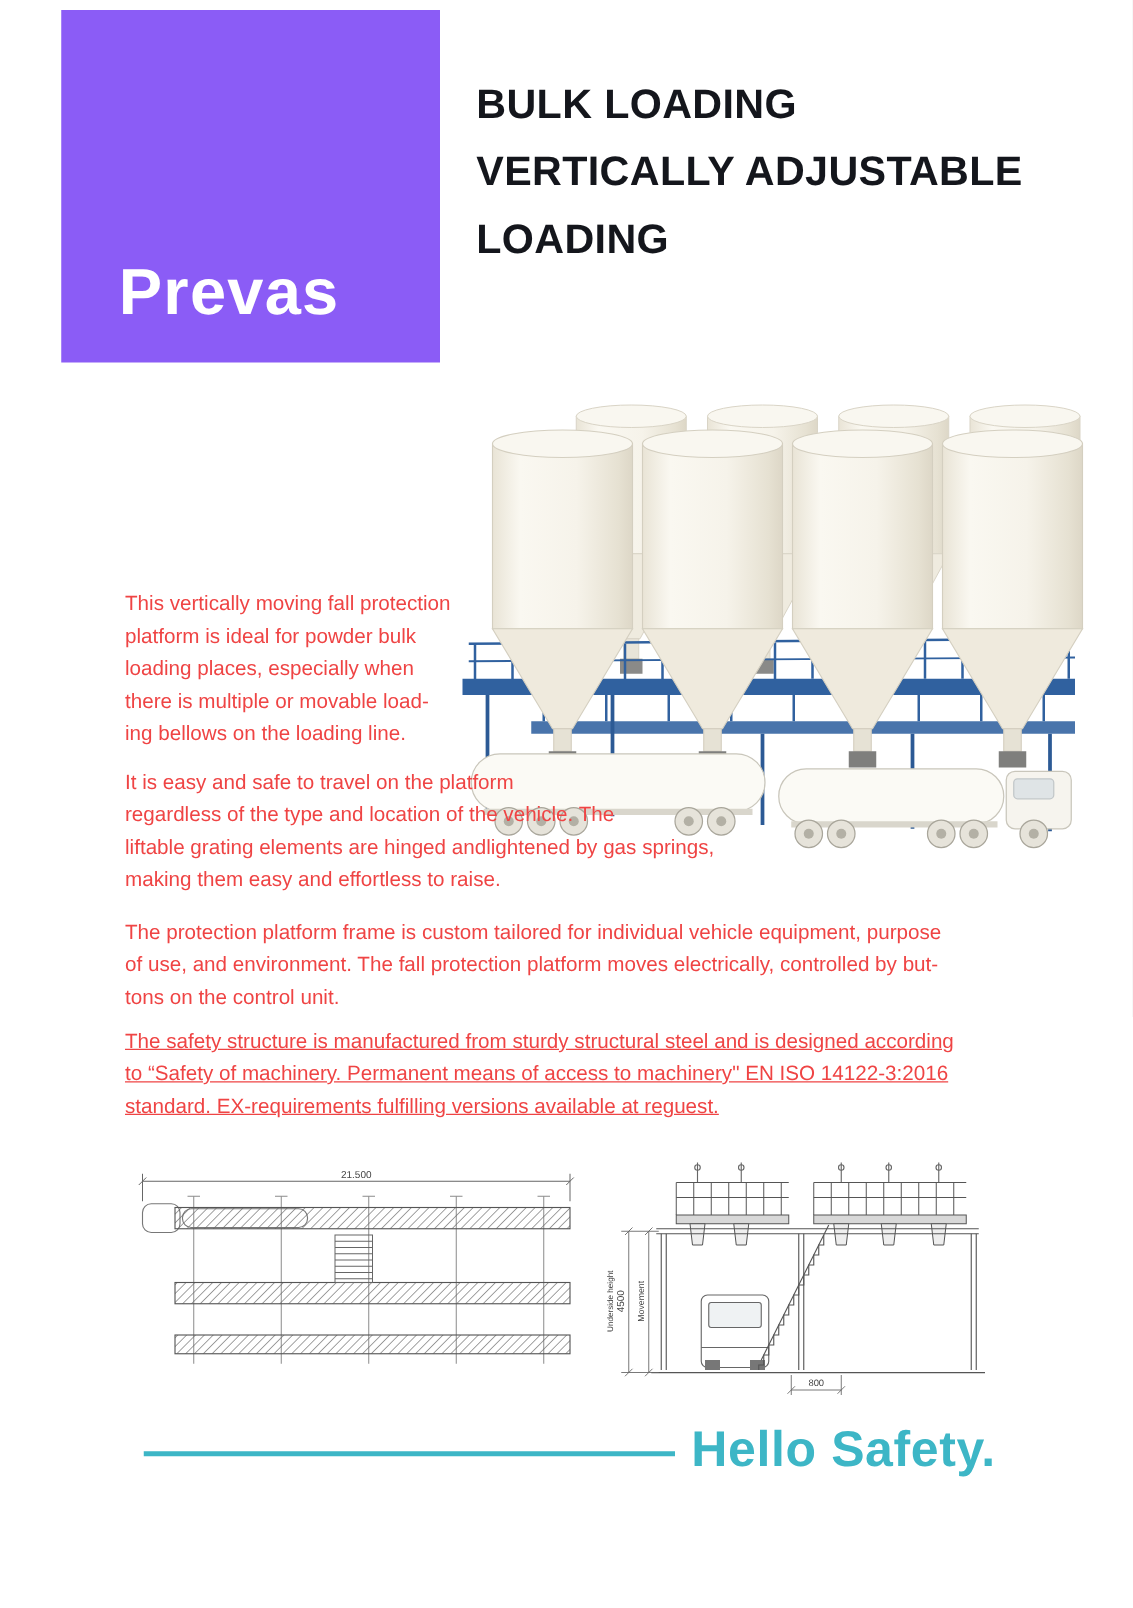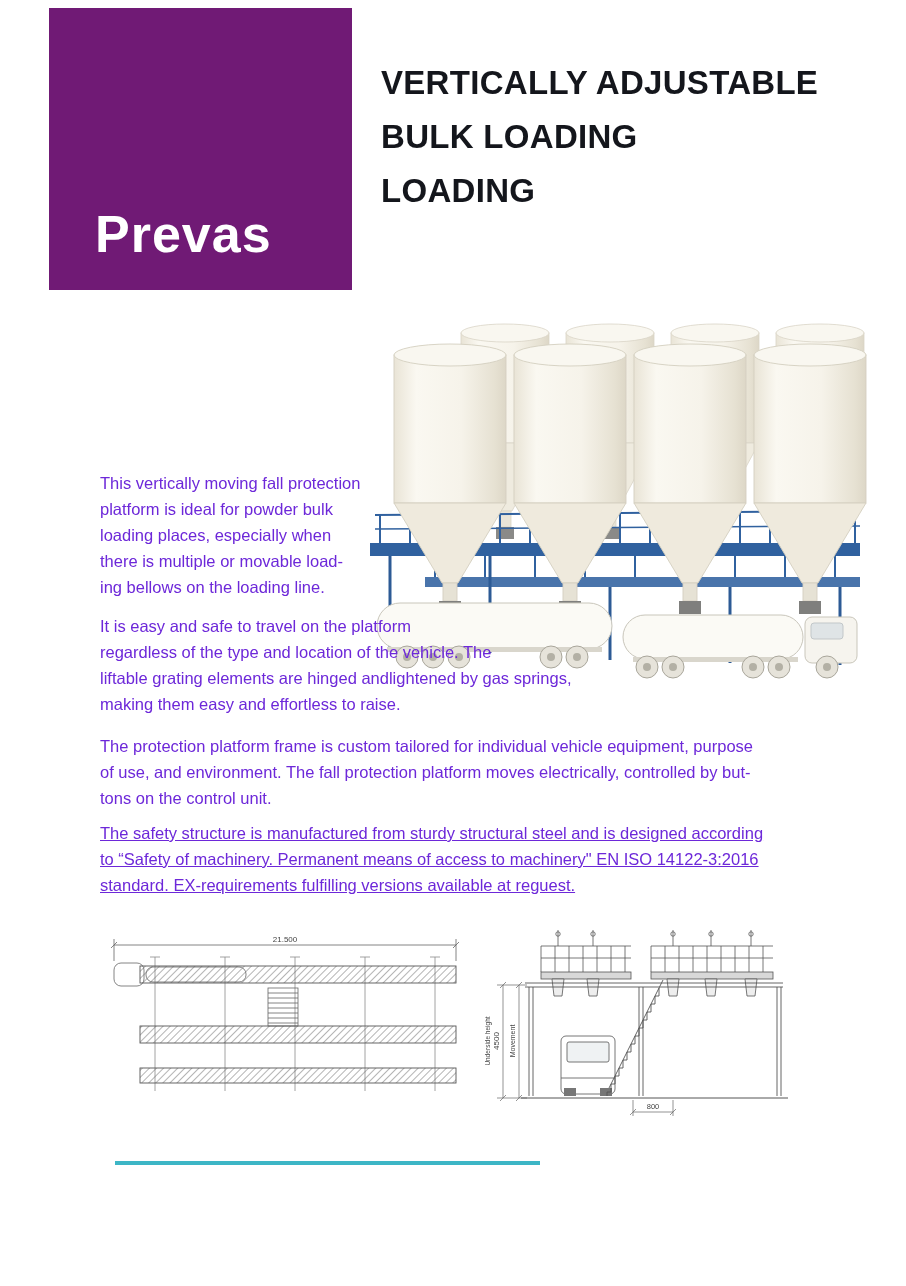--- a/index.html
+++ b/index.html
@@ -4,33 +4,33 @@
 <style>
   * { margin:0; padding:0; box-sizing:border-box; }
   html,body { background:#f2f2f2; }
   body { font-family:"Liberation Sans", sans-serif; }
   .page {
     position:relative; width:906px; height:1286px; margin:0 auto;
     background:#ffffff; overflow:hidden;
   }
   .brand-block {
     position:absolute; left:49px; top:8px; width:303px; height:282px;
-    background:#701a75;
+    background:#8b5cf6;
   }
   .brand-logo {
     position:absolute; left:46px; bottom:26px;
     color:#ffffff; font-size:52px; font-weight:bold; letter-spacing:1px;
   }
   .doc-title {
     position:absolute; left:381px; top:56px;
     font-size:33px; font-weight:bold; color:#14161c;
     line-height:54px; letter-spacing:0.3px;
   }
   .para {
-    position:absolute; font-size:16.5px; color:#6d28d9;
+    position:absolute; font-size:16.5px; color:#ef4444;
     line-height:26px; white-space:pre-line;
   }
   .para-1 { left:100px; top:470px; width:300px; }
   .para-2 { left:100px; top:613px; width:520px; }
   .para-3 { left:100px; top:733px; width:720px; }
   .para-4 { left:100px; top:820px; width:720px;text-decoration:underline; }
   .illustration {
     position:absolute; left:355px; top:315px; width:520px; height:395px;
   }
   .drawing-plan {
@@ -52,22 +52,22 @@
 </head>
 <body>
 
 <div class="page">
 
   <div class="brand-block">
     <div class="brand-logo">Prevas</div>
   </div>
 
   <div class="doc-title">
+    <div>BULK LOADING</div>
     <div>VERTICALLY ADJUSTABLE</div>
-    <div>BULK LOADING</div>
     <div>LOADING</div>
   </div>
 
   <svg class="illustration" viewBox="0 0 520 395" aria-hidden="true">
     <defs>
       <linearGradient id="siloGrad" x1="0" y1="0" x2="1" y2="0">
         <stop offset="0" stop-color="#e9e4d6"></stop>
         <stop offset="0.2" stop-color="#faf8f1"></stop>
         <stop offset="0.6" stop-color="#f6f3ea"></stop>
         <stop offset="0.9" stop-color="#e6e1d2"></stop>
@@ -378,14 +378,15 @@
       <line x1="150" y1="172" x2="150" y2="188"></line>
         <line x1="190" y1="172" x2="190" y2="188"></line>
       <line x1="150" y1="184" x2="190" y2="184"></line>
       <line x1="147" y1="187" x2="153" y2="181"></line>
         <line x1="187" y1="187" x2="193" y2="181"></line>
     </g>
     <text x="170" y="181" text-anchor="middle" font-size="7.5">800</text>
   </svg>
 
   <div class="footer-rule"></div>
+  <div class="footer-tagline">Hello Safety.</div>
 
 </div>
 
 </body></html>

